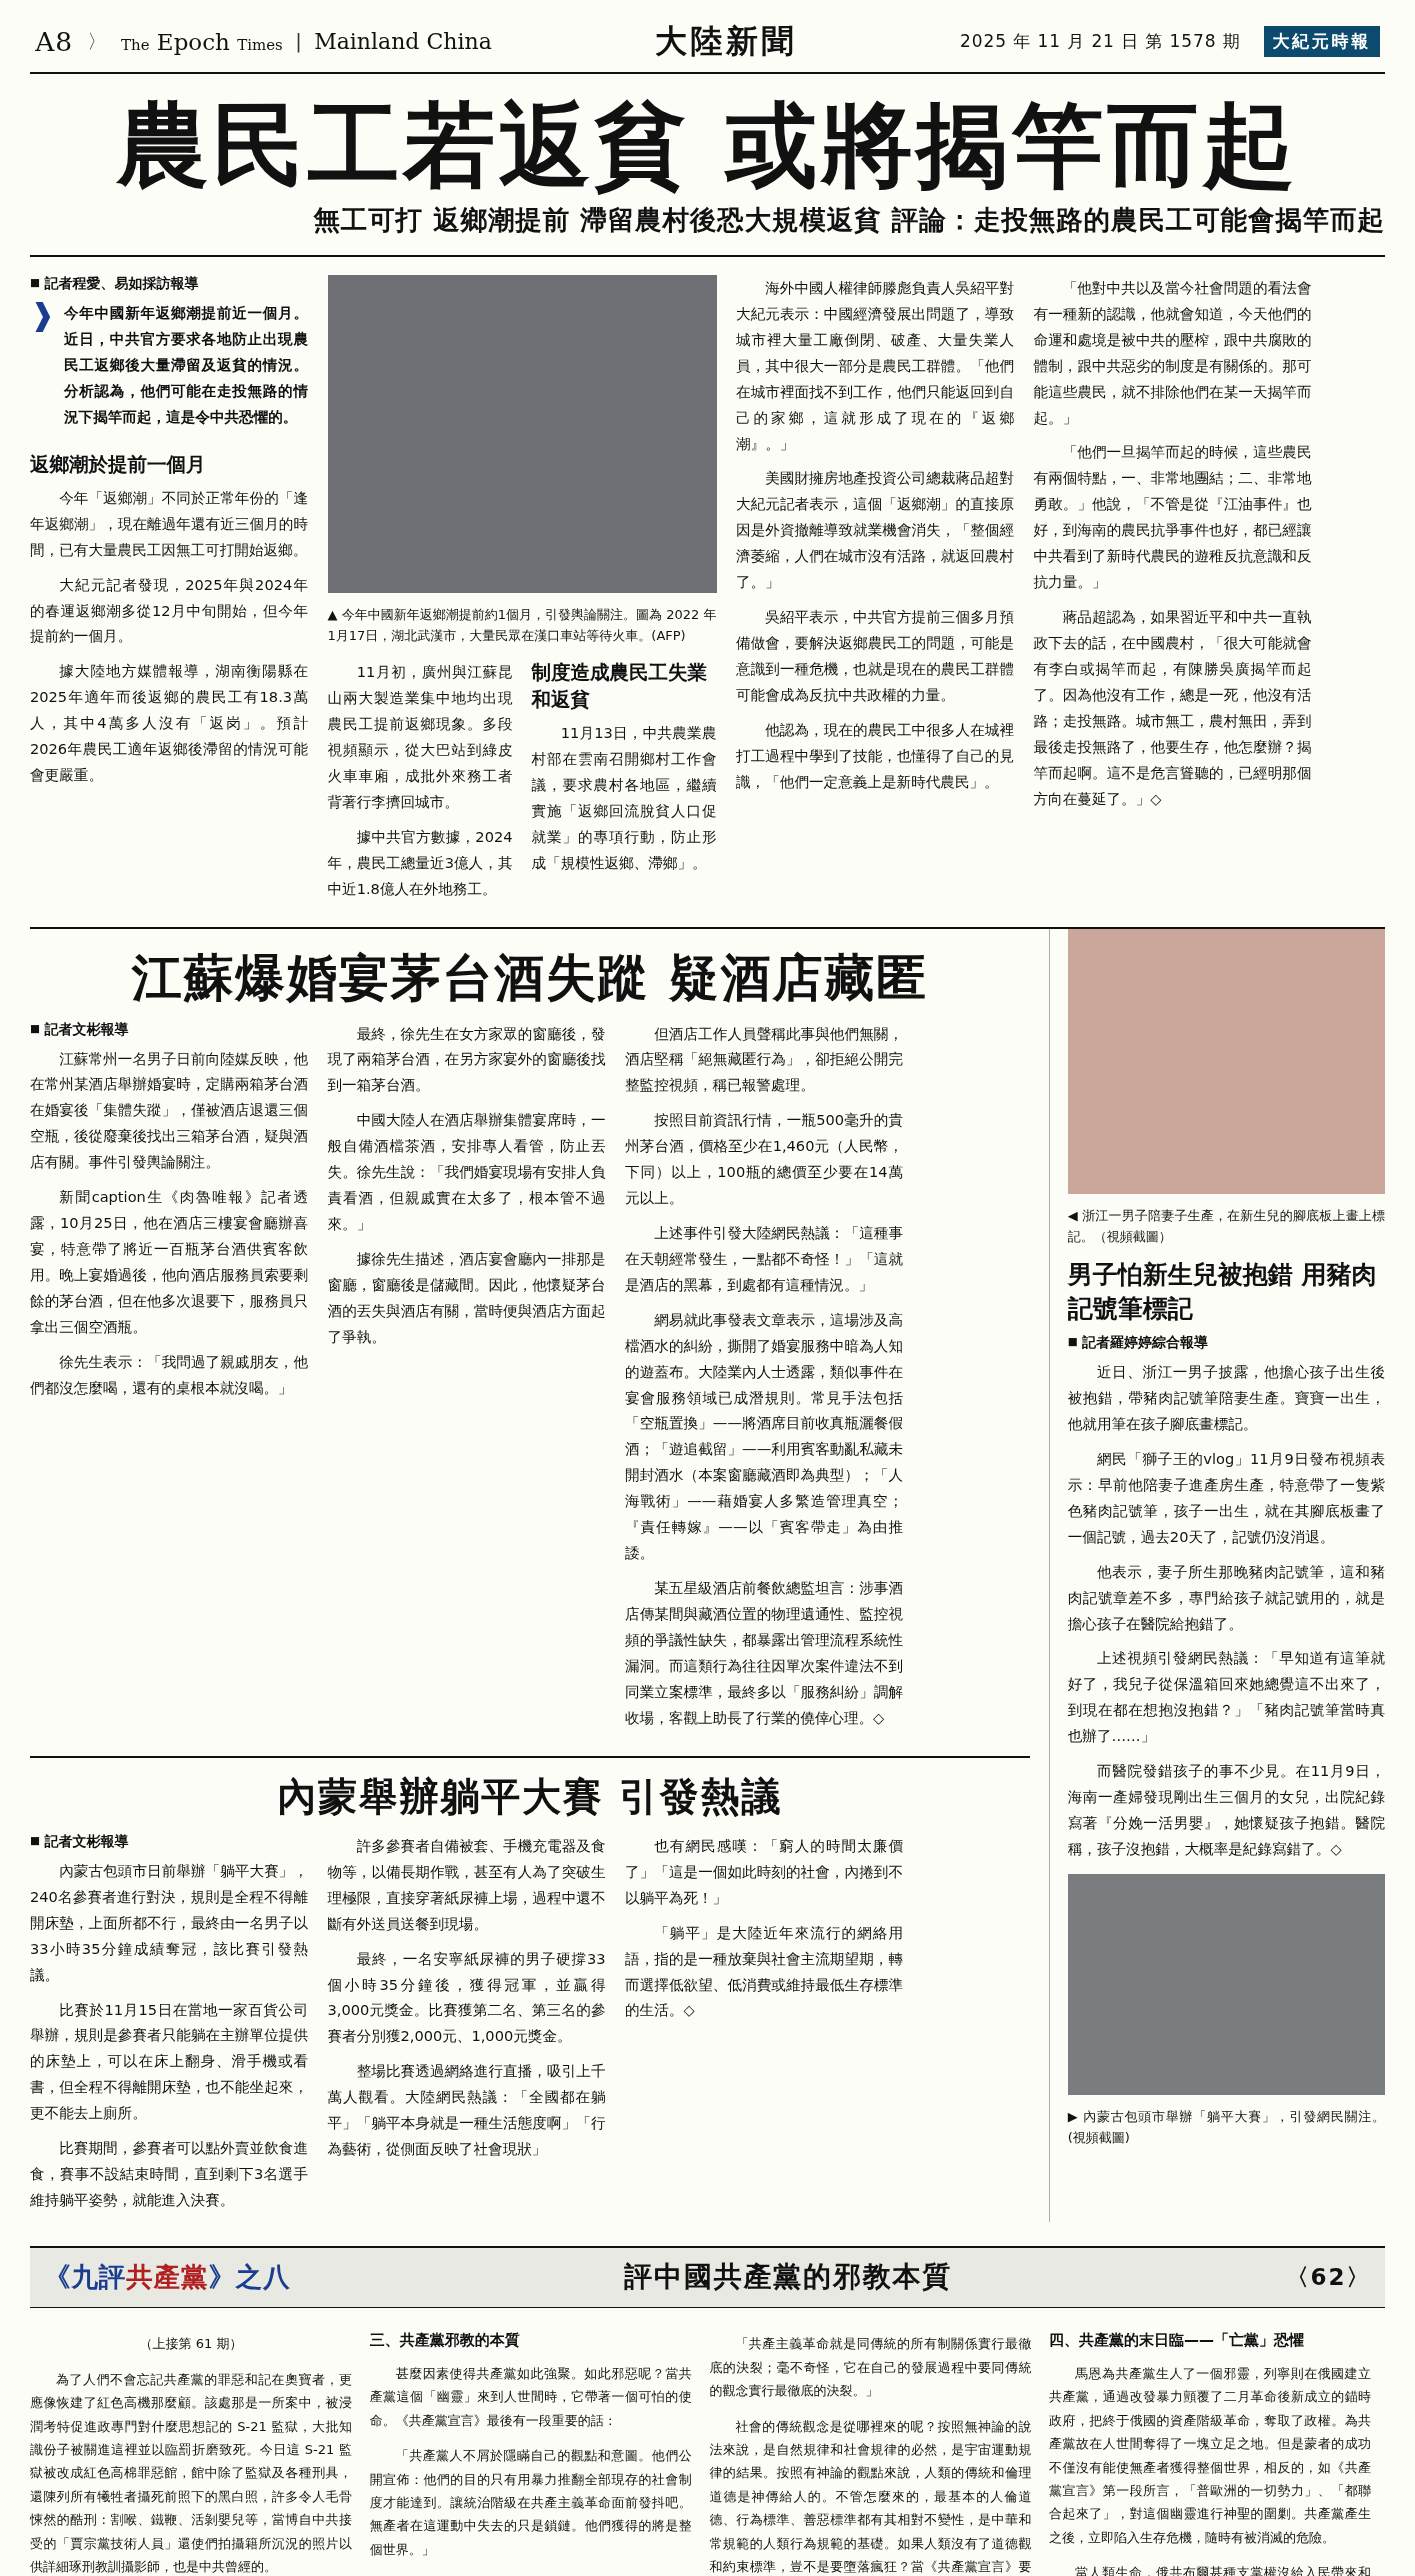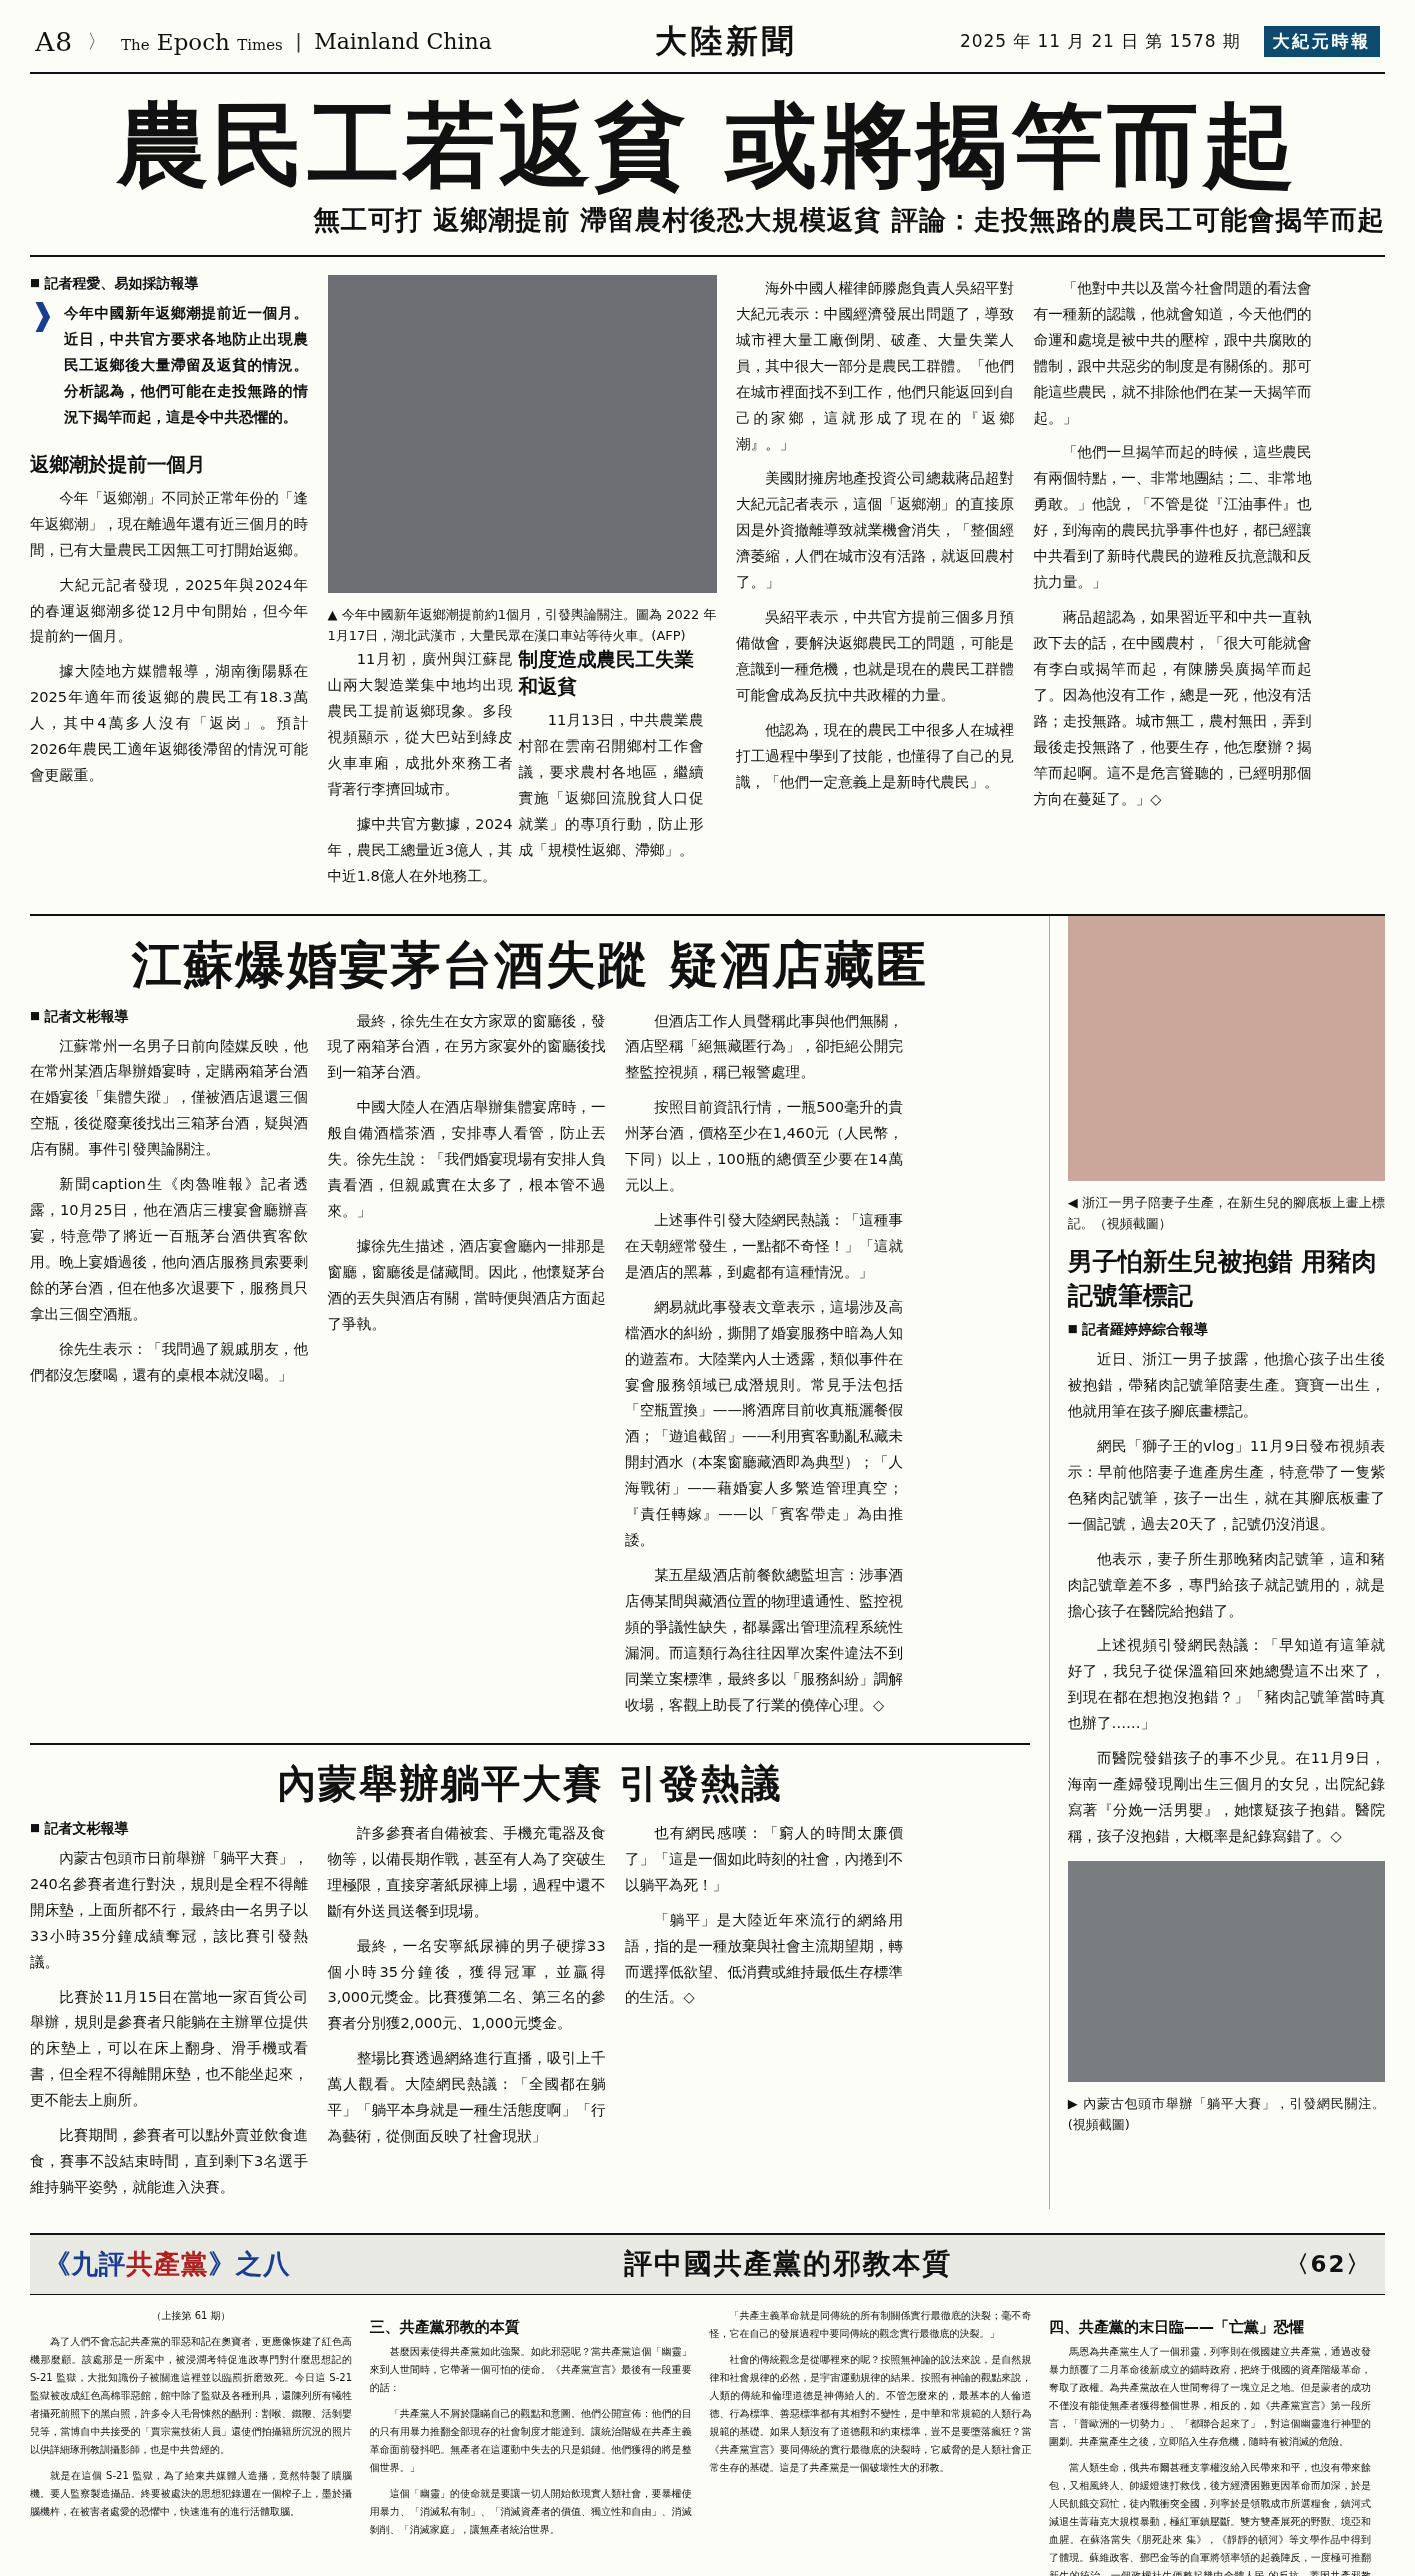--- a/index.html
+++ b/index.html
@@ -77,21 +77,21 @@
   
   .nine-band {
     background:#e9e9e4; border-top:2.7px solid #111; border-bottom:1.8px solid #111;
     display:flex; align-items:center; gap:16px; padding:10.6px 14px; margin-top:24px;
   }
   .nine-title { font-size:26.5px; font-weight:bold; letter-spacing:0.9px; color:#1a3d8f; }
   .nine-title .n { color:#b02020; }
   .nine-mid { flex:1; text-align:center; font-size:28px; font-weight:bold; letter-spacing:1.8px; }
   .cols4 { display:flex; gap:17.7px; padding-top:12.4px; }
   .cols4 .c { width:322px; }
-  p.s { font-size:10px; line-height:1.8; text-align:justify; margin:0 0 8px 0; }
+  p.s { font-size:13px; line-height:1.8; text-align:justify; margin:12px 0 8px 0; }
   h4.s { font-size:15px; font-weight:bold; margin:10.6px 0 6.2px 0; }
   .indent { text-indent:2em; }
   .tiny { font-size:12.4px; }
 </style>
 </head>
 <body>
 
 <div class="page">
 
   <div class="masthead">
@@ -121,21 +121,21 @@
       </div>
       <h3 class="sub">返鄉潮於提前一個月</h3>
       <p class="t indent">今年「返鄉潮」不同於正常年份的「逢年返鄉潮」，現在離過年還有近三個月的時間，已有大量農民工因無工可打開始返鄉。</p>
       <p class="t indent">大紀元記者發現，2025年與2024年的春運返鄉潮多從12月中旬開始，但今年提前約一個月。</p>
       <p class="t indent">據大陸地方媒體報導，湖南衡陽縣在2025年適年而後返鄉的農民工有18.3萬人，其中4萬多人沒有「返岗」。預計2026年農民工適年返鄉後滯留的情況可能會更嚴重。</p>
     </div>
 
     <div class="colwide">
       <div class="photo photo-lead"></div>
       <div class="cap">▲ 今年中國新年返鄉潮提前約1個月，引發輿論關注。圖為 2022 年1月17日，湖北武漢市，大量民眾在漢口車站等待火車。(AFP)</div>
-      <div style="display:flex; gap:6px; margin-top:0;">
+      <div style="display:flex; gap:6px; margin-top:13px;justify-content:space-between;">
         <div style="width:185px;">
           <p class="t indent">11月初，廣州與江蘇昆山兩大製造業集中地均出現農民工提前返鄉現象。多段視頻顯示，從大巴站到綠皮火車車廂，成批外來務工者背著行李擠回城市。</p>
           <p class="t indent">據中共官方數據，2024年，農民工總量近3億人，其中近1.8億人在外地務工。</p>
         </div>
         <div style="width:185px;">
           <h3 class="sub" style="margin-top:0">制度造成農民工失業和返貧</h3>
           <p class="t indent">11月13日，中共農業農村部在雲南召開鄉村工作會議，要求農村各地區，繼續實施「返鄉回流脫貧人口促就業」的專項行動，防止形成「規模性返鄉、滯鄉」。</p>
         </div>
       </div>
     </div>

